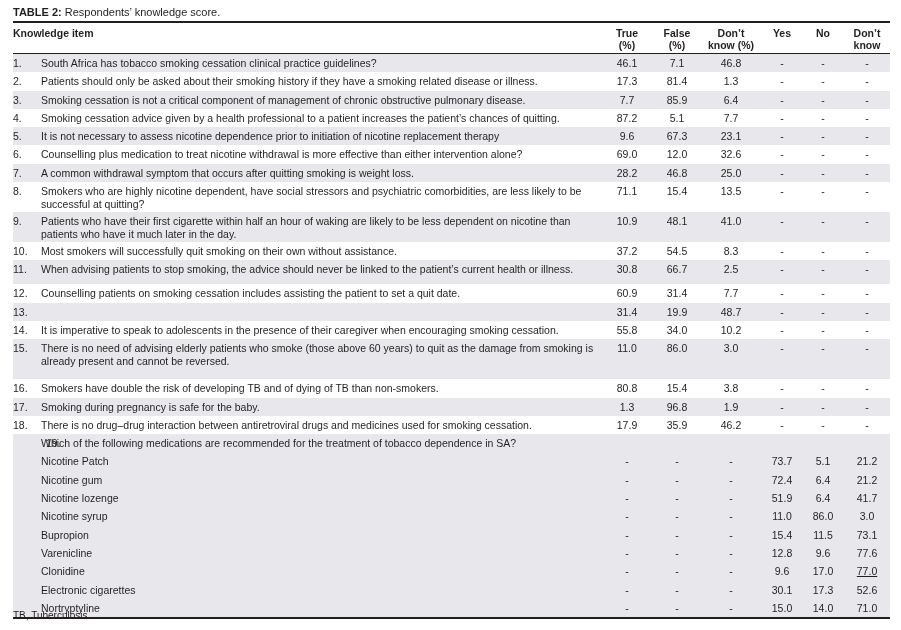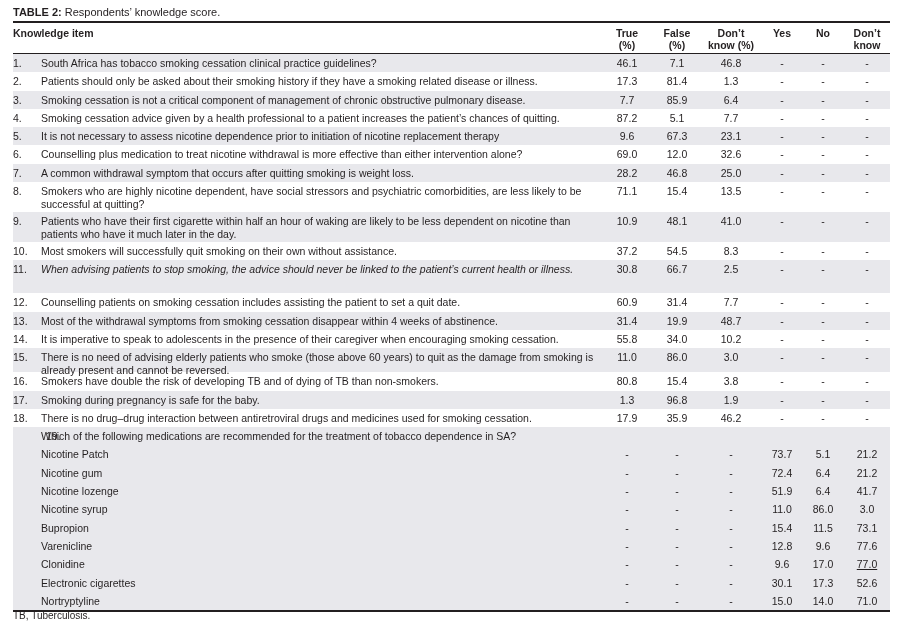--- a/index.html
+++ b/index.html
@@ -133,61 +133,60 @@
       <div class="row" style="height: 18.3px;">
         <span class="num" style="top: 3px;">10.</span>
         <span class="txt" style="top: 3px;">Most smokers will successfully quit smoking on their own without assistance.</span>
         <span class="cell c0" style="top: 3px;">37.2</span>
         <span class="cell c1" style="top: 3px;">54.5</span>
         <span class="cell c2" style="top: 3px;">8.3</span>
         <span class="cell c3" style="top: 3px;">-</span>
         <span class="cell c4" style="top: 3px;">-</span>
         <span class="cell c5" style="top: 3px;">-</span>
       </div>
-      <div class="row shade" style="height: 33px;">
+      <div class="row shade" style="height: 24px;">
         <span class="num" style="top: 3px;">11.</span>
-        <span class="txt" style="top: 3px; font-style: italic;">When advising patients to stop smoking, the advice should never be linked to the patient’s current health or illness.</span>
+        <span class="txt" style="top: 3px;">When advising patients to stop smoking, the advice should never be linked to the patient’s current health or illness.</span>
         <span class="cell c0" style="top: 3px;">30.8</span>
         <span class="cell c1" style="top: 3px;">66.7</span>
         <span class="cell c2" style="top: 3px;">2.5</span>
         <span class="cell c3" style="top: 3px;">-</span>
         <span class="cell c4" style="top: 3px;">-</span>
         <span class="cell c5" style="top: 3px;">-</span>
       </div>
       <div class="row" style="height: 18.3px;">
         <span class="num" style="top: 3px;">12.</span>
         <span class="txt" style="top: 3px;">Counselling patients on smoking cessation includes assisting the patient to set a quit date.</span>
         <span class="cell c0" style="top: 3px;">60.9</span>
         <span class="cell c1" style="top: 3px;">31.4</span>
         <span class="cell c2" style="top: 3px;">7.7</span>
         <span class="cell c3" style="top: 3px;">-</span>
         <span class="cell c4" style="top: 3px;">-</span>
         <span class="cell c5" style="top: 3px;">-</span>
       </div>
       <div class="row shade" style="height: 18.3px;">
         <span class="num" style="top: 3px;">13.</span>
-        <span class="txt" style="top: 3px;">Most of the withdrawal symptoms from smoking cessation disappear within 4 weeks of abstinence.</span>
         <span class="cell c0" style="top: 3px;">31.4</span>
         <span class="cell c1" style="top: 3px;">19.9</span>
         <span class="cell c2" style="top: 3px;">48.7</span>
         <span class="cell c3" style="top: 3px;">-</span>
         <span class="cell c4" style="top: 3px;">-</span>
         <span class="cell c5" style="top: 3px;">-</span>
       </div>
       <div class="row" style="height: 18.3px;">
         <span class="num" style="top: 3px;">14.</span>
         <span class="txt" style="top: 3px;">It is imperative to speak to adolescents in the presence of their caregiver when encouraging smoking cessation.</span>
         <span class="cell c0" style="top: 3px;">55.8</span>
         <span class="cell c1" style="top: 3px;">34.0</span>
         <span class="cell c2" style="top: 3px;">10.2</span>
         <span class="cell c3" style="top: 3px;">-</span>
         <span class="cell c4" style="top: 3px;">-</span>
         <span class="cell c5" style="top: 3px;">-</span>
       </div>
-      <div class="row shade" style="height: 24px;">
+      <div class="row shade" style="height: 40px;">
         <span class="num" style="top: 3px;">15.</span>
         <span class="txt" style="top: 3px;">There is no need of advising elderly patients who smoke (those above 60 years) to quit as the damage from smoking is already present and cannot be reversed.</span>
         <span class="cell c0" style="top: 3px;">11.0</span>
         <span class="cell c1" style="top: 3px;">86.0</span>
         <span class="cell c2" style="top: 3px;">3.0</span>
         <span class="cell c3" style="top: 3px;">-</span>
         <span class="cell c4" style="top: 3px;">-</span>
         <span class="cell c5" style="top: 3px;">-</span>
       </div>
       <div class="row" style="height: 18.3px;">

